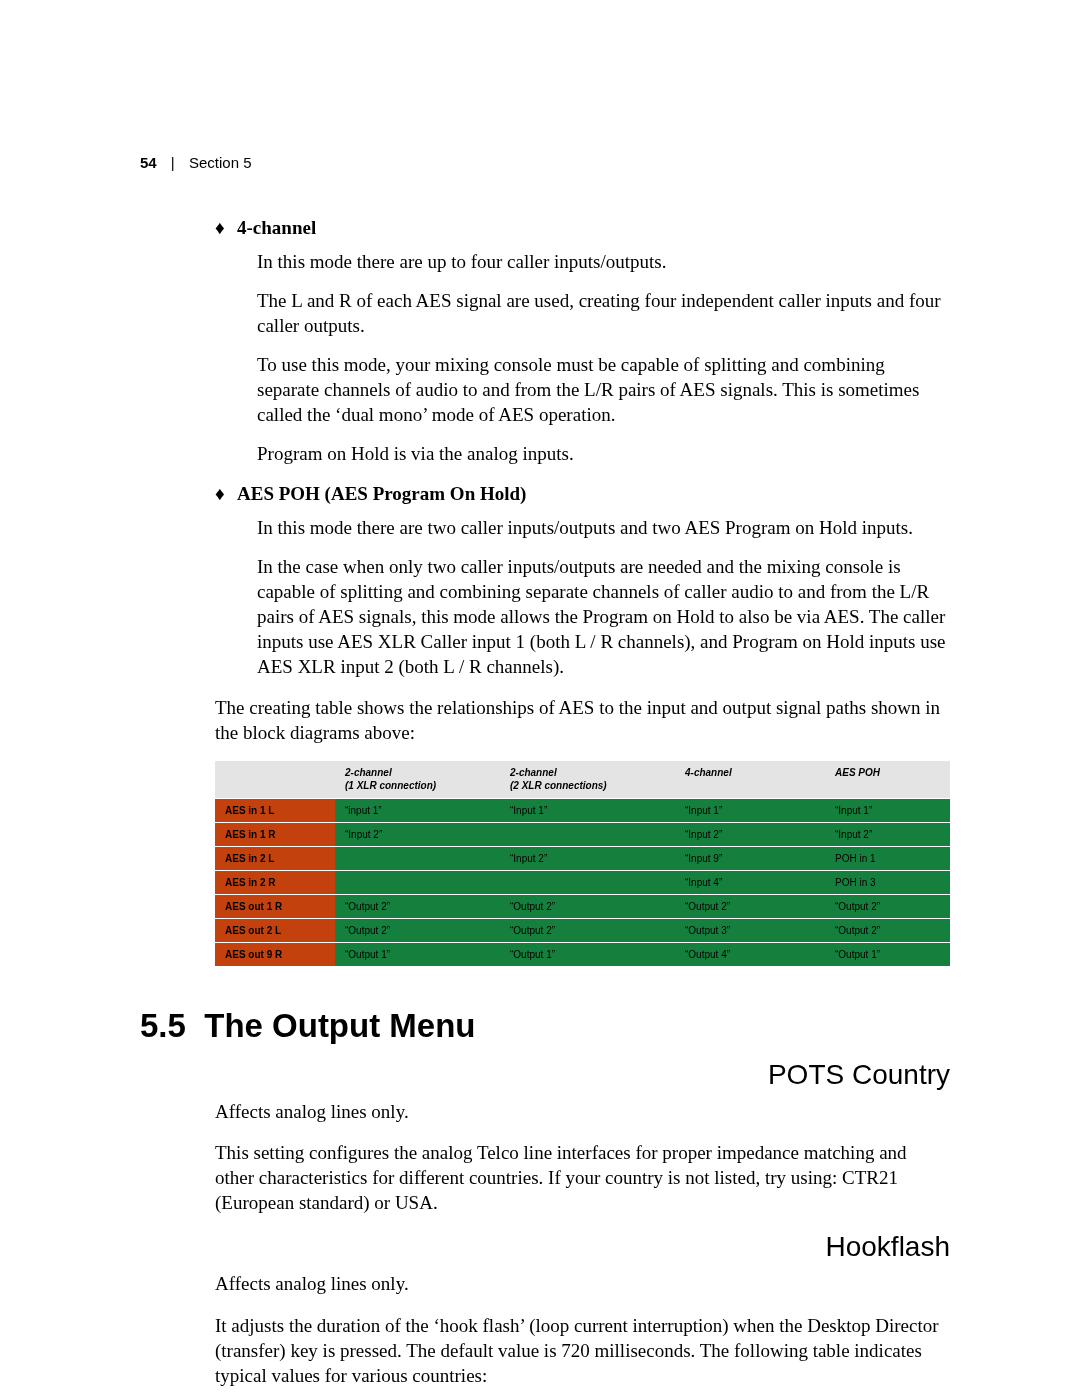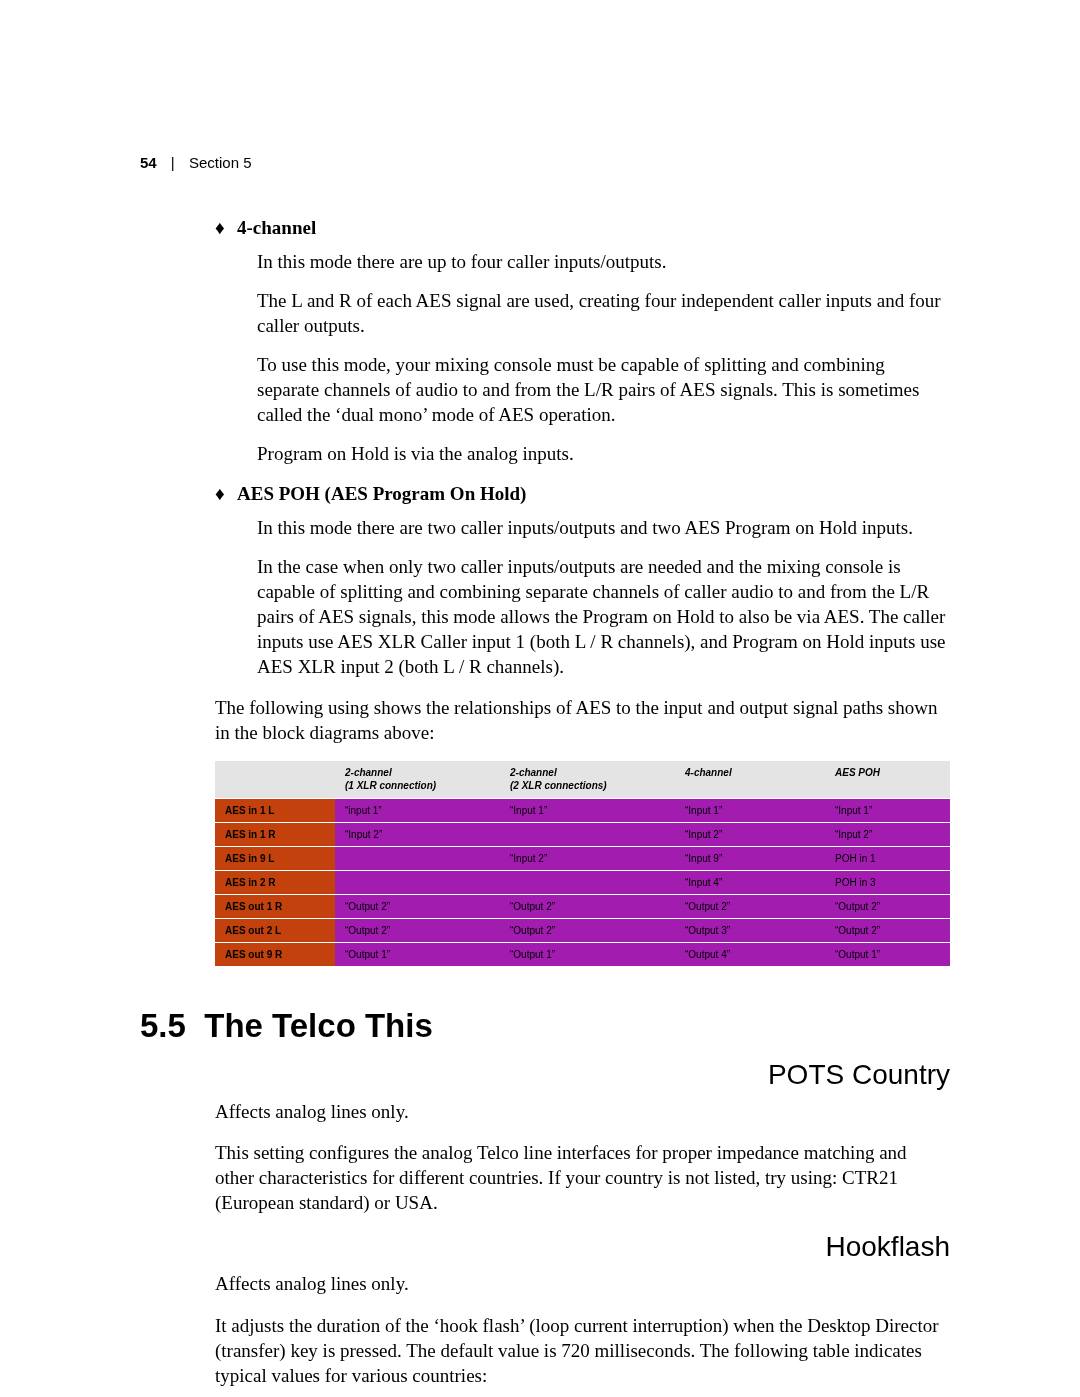--- a/index.html
+++ b/index.html
@@ -74,21 +74,21 @@
   table.aes thead th:first-child {
     background: #e4e4e4;
   }
   table.aes tbody th {
     background: #c2410c;
     font-weight: 700;
     font-style: normal;
     white-space: nowrap;
   }
   table.aes tbody td {
-    background: #a21caf;
+    background: #15803d;
     margin-top: 20px;
   }
   table.aes .col0 { width: 120px; }
   table.aes .col1 { width: 165px; }
   table.aes .col2 { width: 175px; }
   table.aes .col3 { width: 150px; }
   table.aes .col4 { width: auto; }
 
   h2.section-title {
     font-family: "Myriad Pro", "Helvetica Neue", Arial, sans-serif;
@@ -131,21 +131,21 @@
     </div>
 
     <div class="bullet-block">
       <div class="bullet-head">
         <span class="diamond">♦</span><span>AES POH  (AES Program On Hold)</span>
       </div>
       <div class="para">In this mode there are two caller inputs/outputs and two AES Program on Hold inputs.</div>
       <div class="para">In the case when only two caller inputs/outputs are needed and the mixing console is capable of splitting and combining separate channels of caller audio to and from the L/R pairs of AES signals, this mode allows the Program on Hold to also be via AES. The caller inputs use AES XLR Caller input 1 (both L / R channels), and Program on Hold inputs use AES XLR input 2 (both L / R channels).</div>
     </div>
 
-    <div class="para-outer">The following using shows the relationships of AES to the input and output signal paths shown in the block diagrams above:</div>
+    <div class="para-outer">The creating table shows the relationships of AES to the input and output signal paths shown in the block diagrams above:</div>
 
     <table class="aes">
       <colgroup>
         <col class="col0">
           <col class="col1">
           <col class="col2">
           <col class="col3">
           <col class="col4">
       </colgroup>
       <thead>
@@ -166,21 +166,21 @@
             <td>“Input 1”</td>
           </tr>
           <tr>
             <th>AES in 1 R</th>
             <td>“Input 2”</td>
             <td></td>
             <td>“Input 2”</td>
             <td>“Input 2”</td>
           </tr>
           <tr>
-            <th>AES in 9 L</th>
+            <th>AES in 2 L</th>
             <td></td>
             <td>“Input 2”</td>
             <td>“Input 9”</td>
             <td>POH in 1</td>
           </tr>
           <tr>
             <th>AES in 2 R</th>
             <td></td>
             <td></td>
             <td>“Input 4”</td>
@@ -207,21 +207,21 @@
             <td>“Output 4”</td>
             <td>“Output 1”</td>
           </tr>
         </tbody>
     </table>
 
   </div>
 
   <h2 class="section-title">
     <span>5.5</span>&nbsp;
-    <span>The Telco This</span>
+    <span>The Output Menu</span>
   </h2>
 
   <div class="subsection-block">
     <h3 class="subsection">POTS Country</h3>
     <div class="para-outer">Affects analog lines only.</div>
     <div class="para-outer">This setting configures the analog Telco line interfaces for proper impedance matching and other characteristics for different countries. If your country is not listed, try using: CTR21 (European standard) or USA.</div>
 
     <h3 class="subsection">Hookflash</h3>
     <div class="para-outer">Affects analog lines only.</div>
     <div class="para-outer">It adjusts the duration of the ‘hook flash’ (loop current interruption) when the Desktop Director (transfer) key is pressed. The default value is 720 milliseconds. The following table indicates typical values for various countries:</div>

